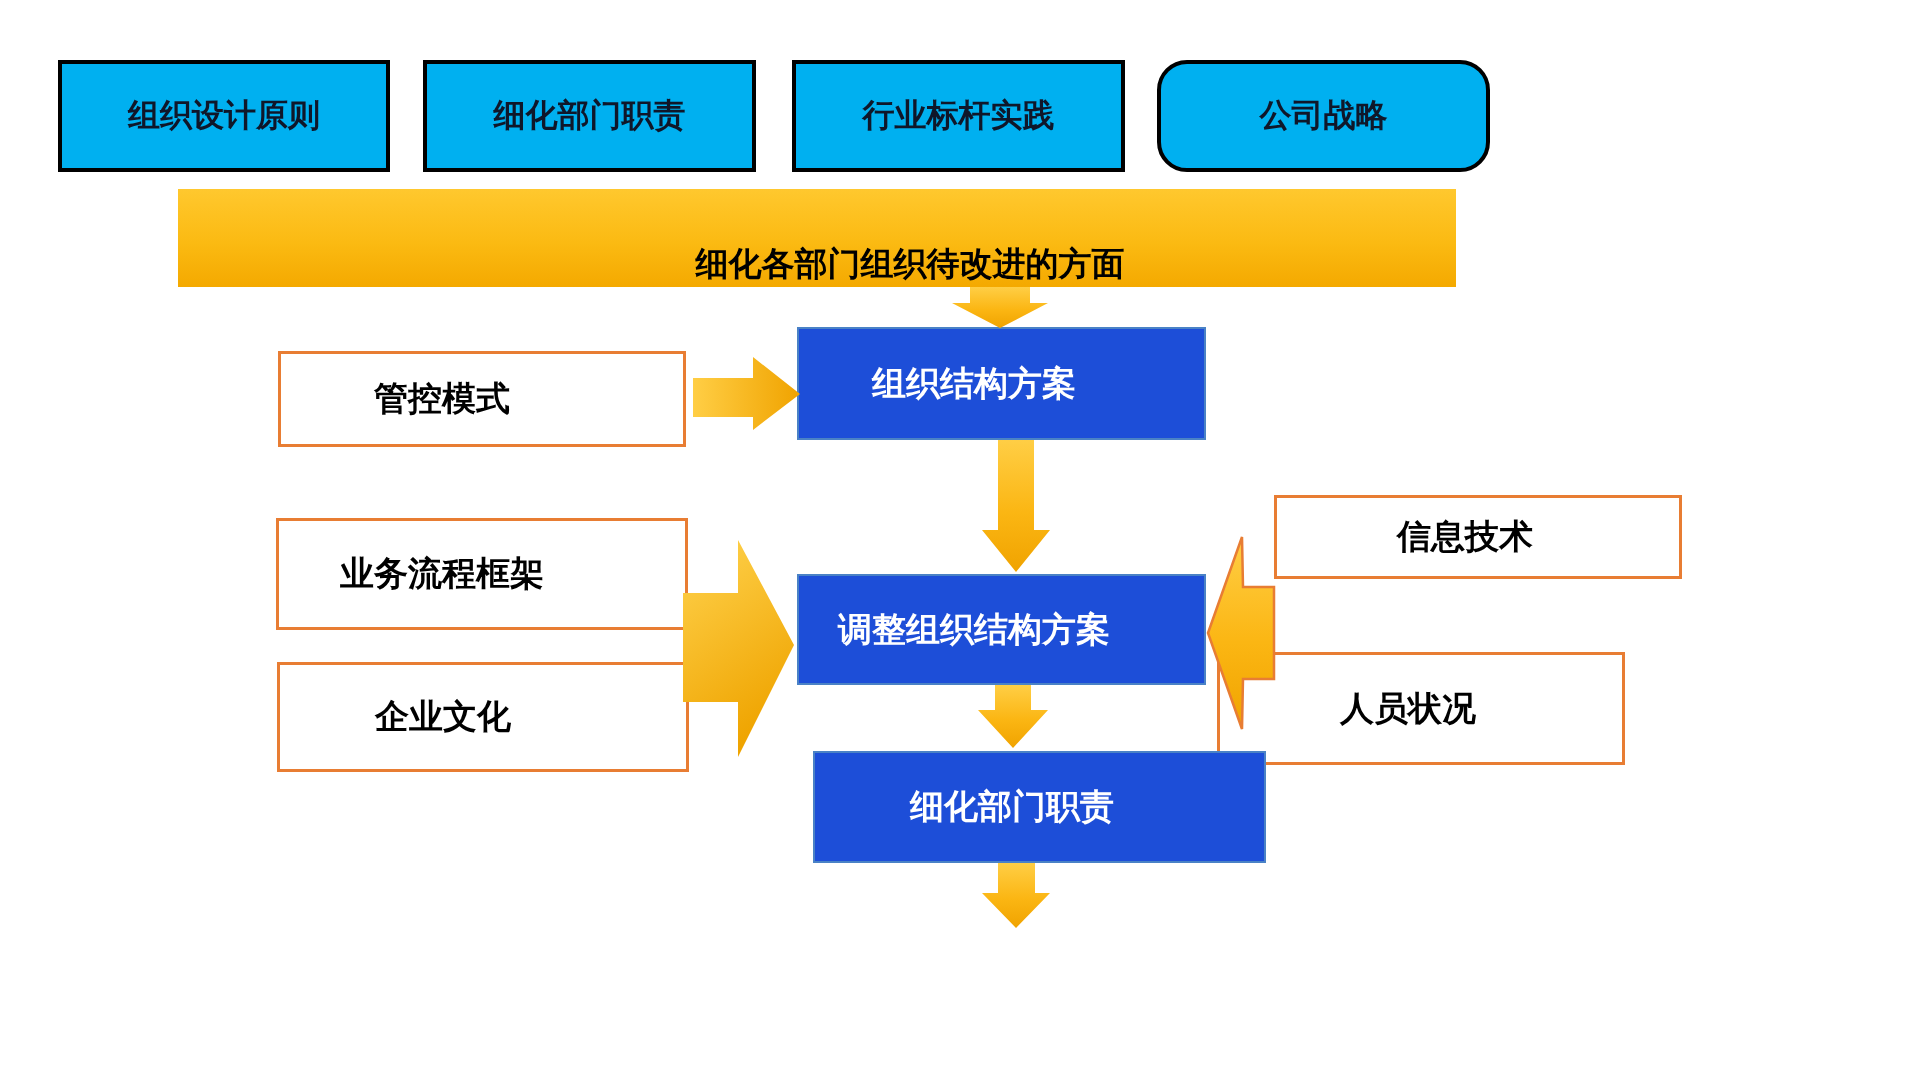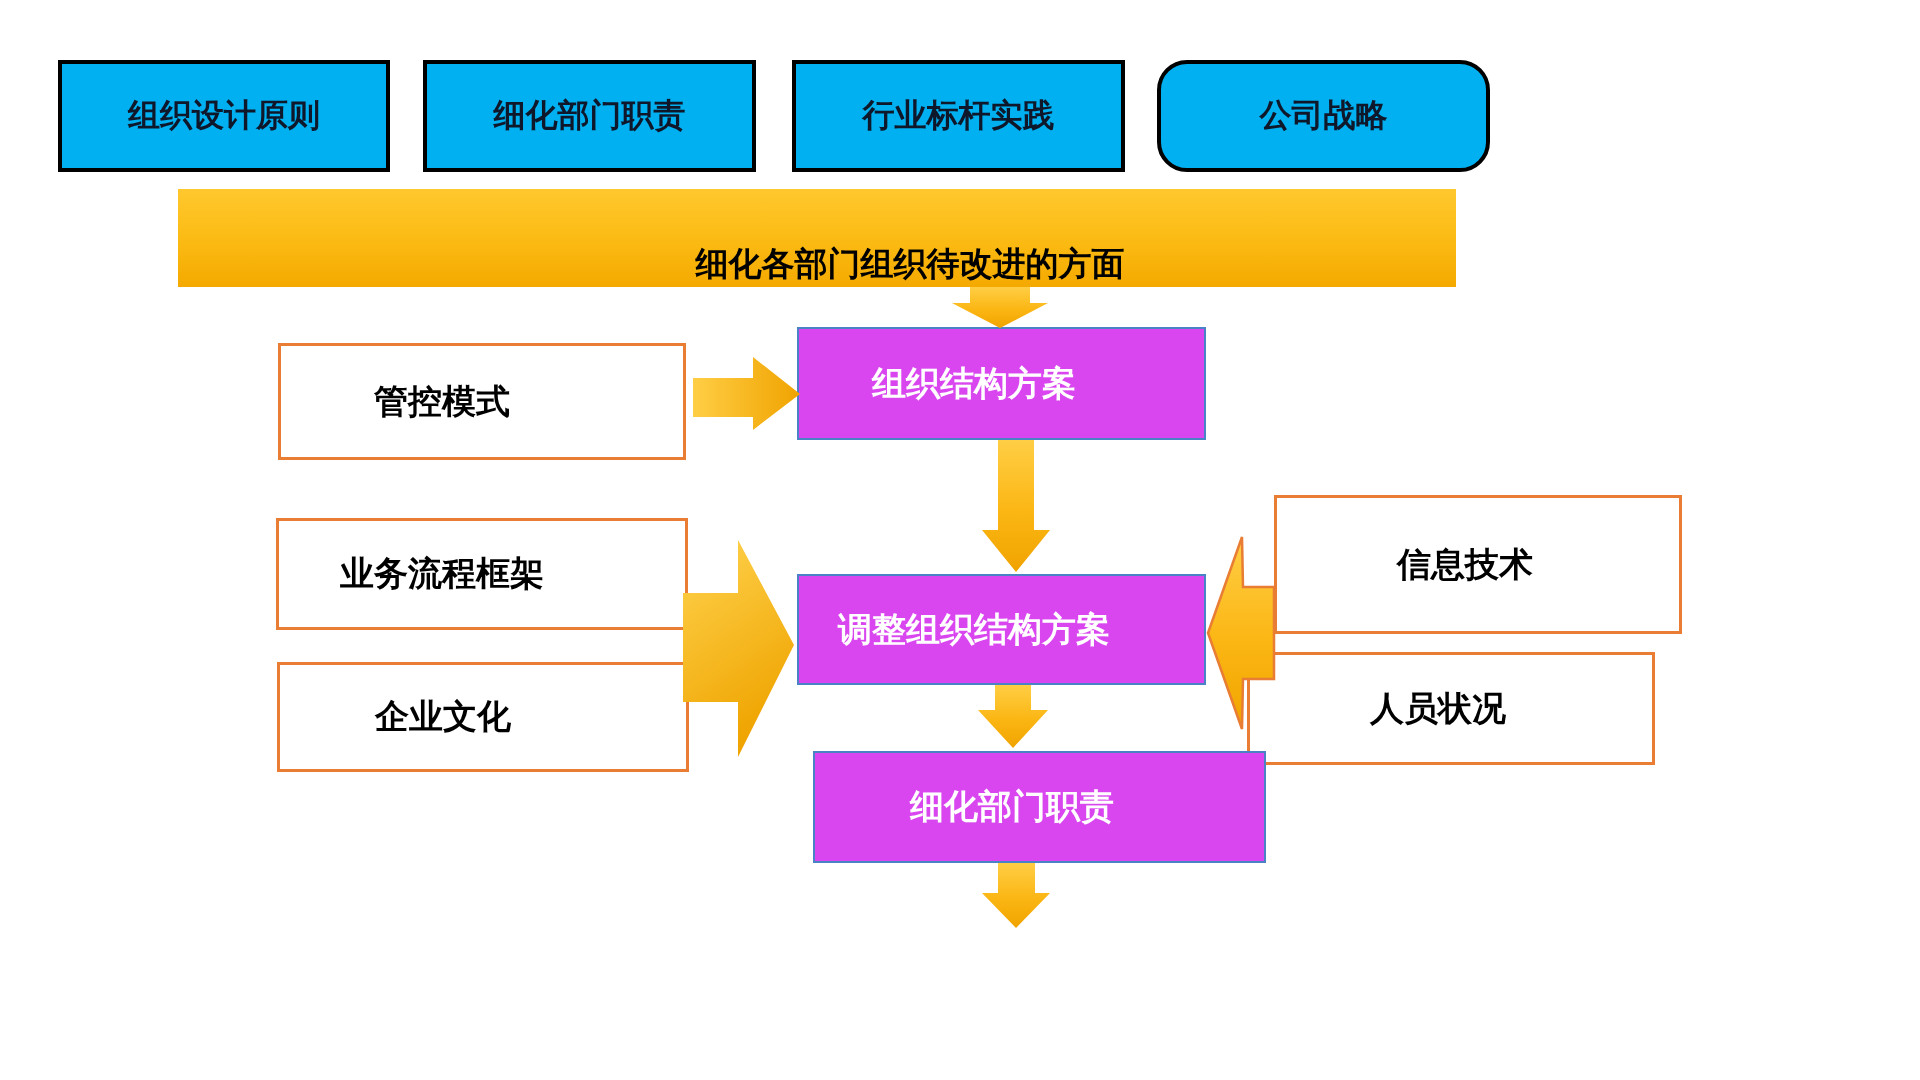--- a/index.html
+++ b/index.html
@@ -18,21 +18,21 @@
     background:linear-gradient(180deg,#FFC82E 0%,#FBBA12 55%,#F4A900 100%);
     color:#000000;font-size:33px;align-items:flex-end;
   }
   .banner .lbl{margin-left:186px;}
   .white-box{
     background:#ffffff;border:3px solid #E87D33;color:#000000;font-size:34px;
   }
   .white-box.left .lbl{margin-right:80px;}
   .white-box.right .lbl{margin-right:26px;}
   .blue-box{
-    background:#d946ef;border:2px solid #4A82C6;color:#ffffff;font-size:34px;
+    background:#1d4ed8;border:2px solid #4A82C6;color:#ffffff;font-size:34px;
   }
   .blue-box .lbl{margin-right:55px;}
   .arrow-layer{position:absolute;left:0;top:0;pointer-events:none;}
 </style>
 </head>
 <body>
 
 <div class="stage">
 
   <div class="node cyan-box" style="left:58px;top:60px;width:332px;height:112px;">
@@ -45,34 +45,34 @@
     <span class="lbl">行业标杆实践</span>
   </div>
   <div class="node cyan-box" style="left:1157px;top:60px;width:333px;height:112px;border-radius:30px;">
     <span class="lbl">公司战略</span>
   </div>
 
   <div class="node banner" style="left:178px;top:189px;width:1278px;height:98px;">
     <span class="lbl">细化各部门组织待改进的方面</span>
   </div>
 
-  <div class="node white-box left" style="left:278px;top:343px;width:408px;height:117px;">
+  <div class="node white-box left" style="left:278px;top:351px;width:408px;height:96px;">
     <span class="lbl">管控模式</span>
   </div>
   <div class="node white-box left" style="left:276px;top:518px;width:412px;height:112px;text-align:center;">
     <span class="lbl">业务流程框架</span>
   </div>
   <div class="node white-box left" style="left:277px;top:662px;width:412px;height:110px;">
     <span class="lbl">企业文化</span>
   </div>
 
-  <div class="node white-box right" style="left:1274px;top:495px;width:408px;height:139px;">
+  <div class="node white-box right" style="left:1274px;top:495px;width:408px;height:84px;">
     <span class="lbl">信息技术</span>
   </div>
-  <div class="node white-box right" style="left:1247px;top:652px;width:408px;height:113px;">
+  <div class="node white-box right" style="left:1217px;top:652px;width:408px;height:113px;">
     <span class="lbl">人员状况</span>
   </div>
 
   <div class="node blue-box" style="left:797px;top:327px;width:409px;height:113px;">
     <span class="lbl">组织结构方案</span>
   </div>
   <div class="node blue-box" style="left:797px;top:574px;width:409px;height:111px;">
     <span class="lbl">调整组织结构方案</span>
   </div>
   <div class="node blue-box" style="left:797px;top:751px;width:453px;height:112px;margin-left:16px;">

